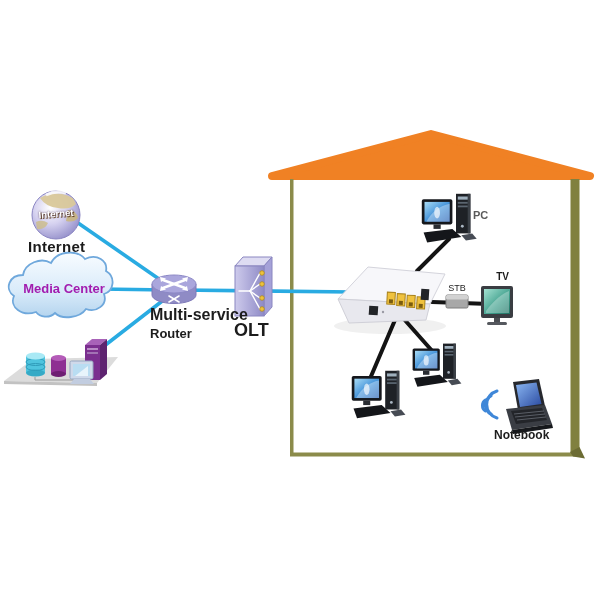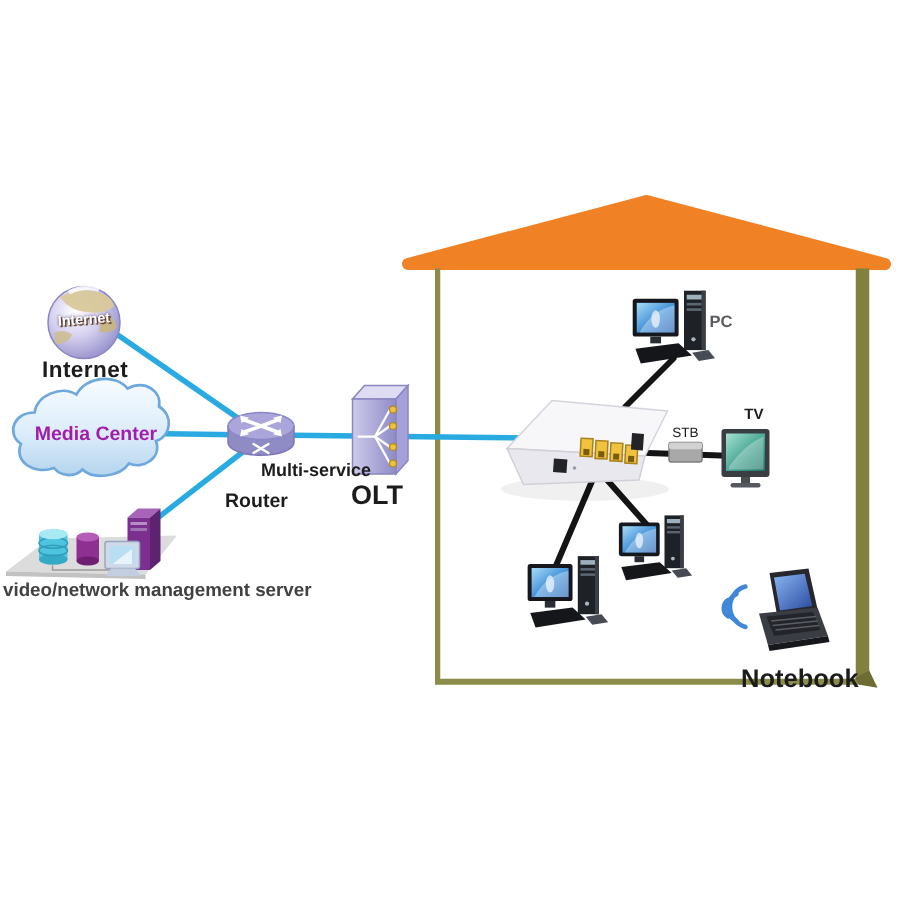--- a/index.html
+++ b/index.html
@@ -6,30 +6,30 @@
   #stage{
     position:relative;width:600px;height:600px;background:#ffffff;overflow:hidden;
     font-family:"Liberation Sans",sans-serif;
   }
   #gfx{position:absolute;left:0;top:0;width:600px;height:600px;}
   .lbl{position:absolute;color:#1c1c1c;white-space:nowrap;}
   .lbl-internet{left:28px;top:238px;width:64px;font-size:15px;font-weight:600;letter-spacing:.3px;}
   .lbl-globe{left:31px;top:208px;width:50px;text-align:center;font-size:9.5px;font-weight:700;
     color:#ffffff;transform:rotate(-4deg);text-shadow:0 0 2px #4a3050,1px 1px 0 #6a4a20;}
   .lbl-media{left:22px;top:281px;width:84px;text-align:center;font-size:13px;font-weight:700;color:#a21caf;}
-  .lbl-router1{left:150px;top:306px;font-size:12px;font-weight:700;margin-left:24px;}
+  .lbl-router1{left:150px;top:306px;font-size:16px;font-weight:700;}
   .lbl-router2{left:150px;top:326px;font-size:13px;font-weight:700;}
   .lbl-olt{left:234px;top:320px;width:34px;text-align:left;font-size:18px;font-weight:700;}
   .lbl-server{left:2px;top:386px;font-size:12.5px;font-weight:700;color:#414141;}
   .lbl-home{left:392px;top:146px;width:80px;text-align:center;font-size:19px;font-weight:700;
     font-family:"Liberation Serif",serif;color:#9b1818;letter-spacing:.5px;}
   .lbl-pc{left:473px;top:209px;font-size:11px;font-weight:700;color:#5a5a5a;}
   .lbl-stb{left:444px;top:283px;width:26px;text-align:center;font-size:9px;font-weight:400;}
   .lbl-tv{left:487px;top:271px;width:22px;text-align:right;font-size:10px;font-weight:700;}
-  .lbl-notebook{left:494px;top:443px;width:60px;text-align:right;font-size:17px;font-weight:600;}
+  .lbl-notebook{left:494px;top:428px;width:60px;text-align:left;font-size:12px;font-weight:600;}
 </style>
 </head>
 <body>
 
 <div id="stage">
 
 <svg id="gfx" viewBox="0 0 600 600" xmlns="http://www.w3.org/2000/svg">
   <defs>
     <linearGradient id="screenGrad" x1="0" y1="0" x2="1" y2="1">
       <stop offset="0" stop-color="#a8dcf6"></stop>
@@ -245,19 +245,18 @@
     <polygon points="512,430 552,424 553,428 513,434" fill="#16181c"></polygon>
   </g>
 </svg>
 
 <div class="lbl lbl-globe">Internet</div>
 <div class="lbl lbl-internet">Internet</div>
 <div class="lbl lbl-media">Media Center</div>
 <div class="lbl lbl-router1">Multi-service</div>
 <div class="lbl lbl-router2">Router</div>
 <div class="lbl lbl-olt">OLT</div>
-<div class="lbl lbl-server">video/network management server</div>
 <div class="lbl lbl-pc">PC</div>
 <div class="lbl lbl-stb">STB</div>
 <div class="lbl lbl-tv">TV</div>
 <div class="lbl lbl-notebook">Notebook</div>
 
 </div>
 
 </body></html>

